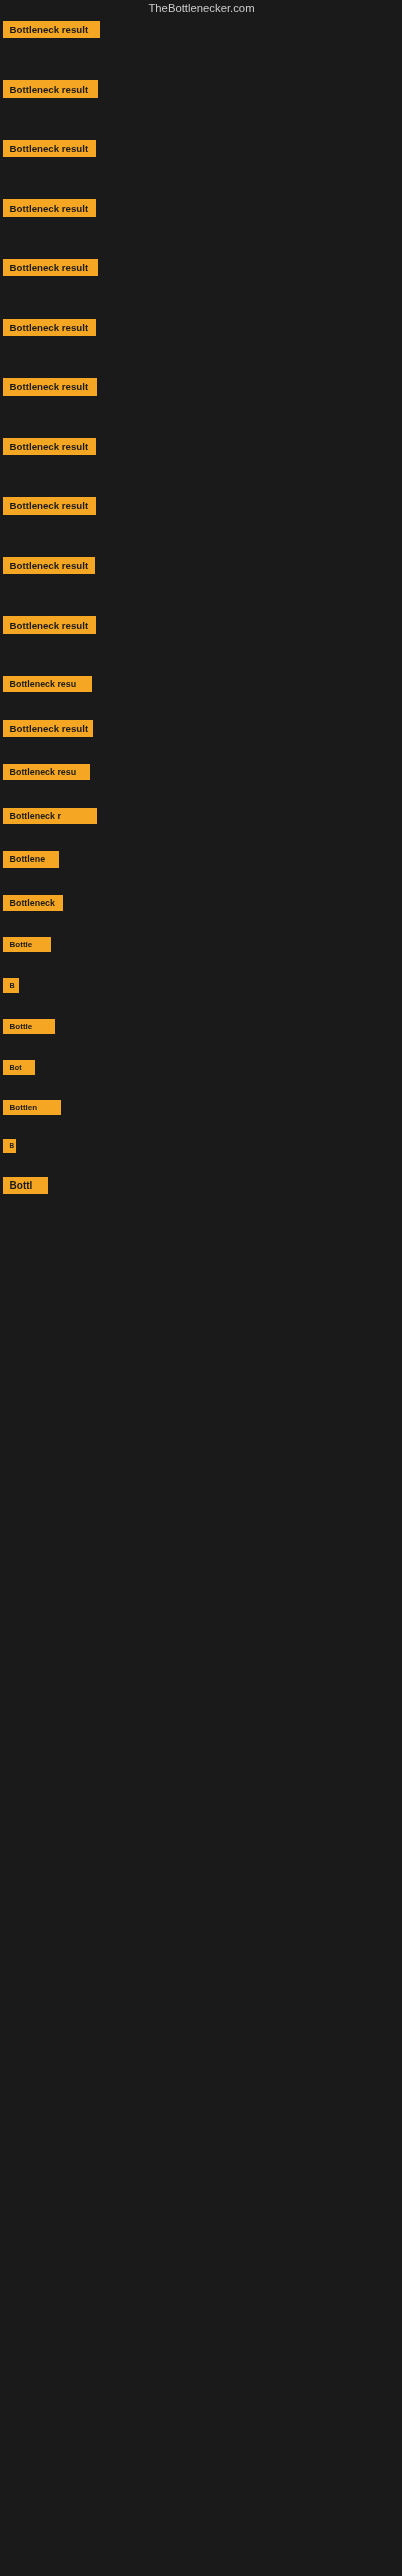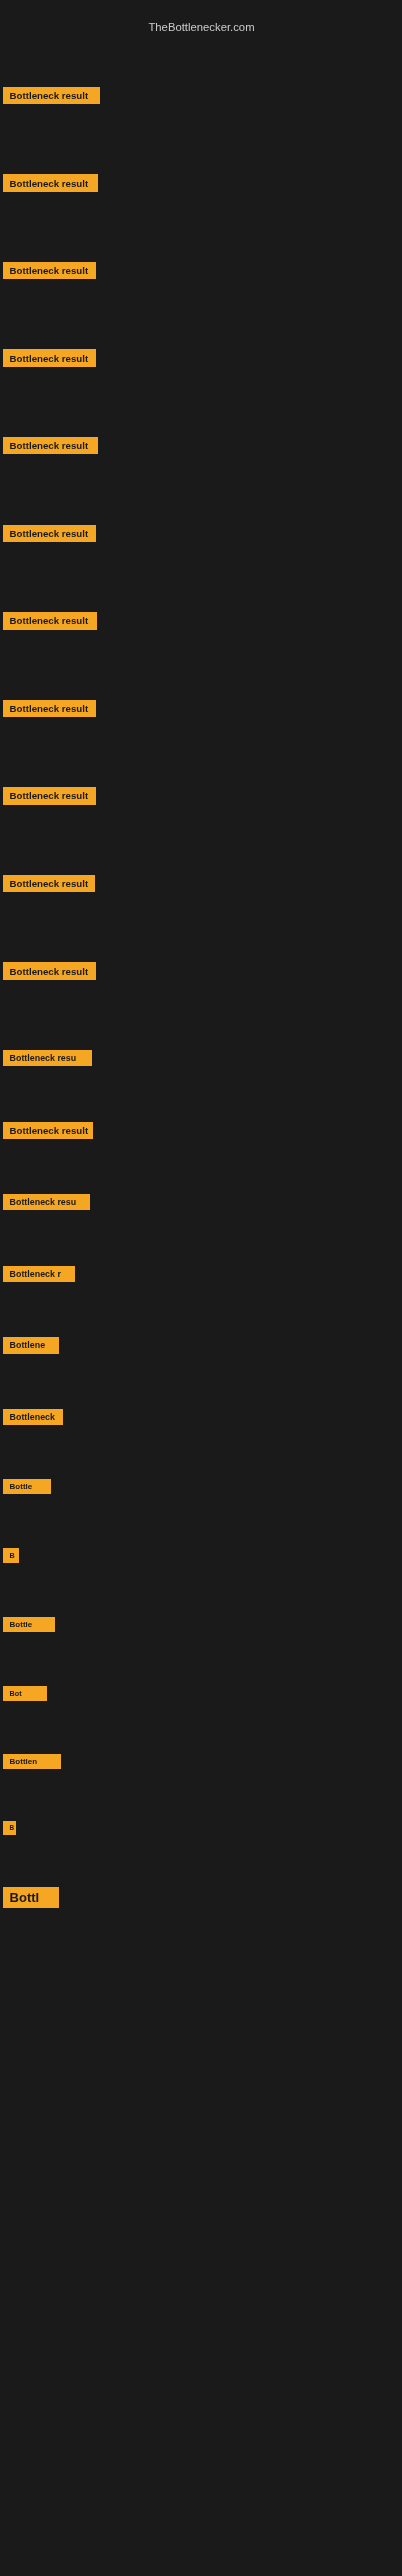--- a/index.html
+++ b/index.html
@@ -13,30 +13,29 @@
       min-height: 2576px;
       background-color: #1a1a1a;
       font-family: Arial, sans-serif;
       position: relative;
     }
 
     .site-title {
       text-align: center;
       color: #cccccc;
       font-size: 11.3px;
-      padding: 21px 0;
+      padding: 2px 0;
       background-color: #1a1a1a;
     }
 
     .bottleneck-item {
       display: flex;
       align-items: flex-start;
       padding: 4.8px 3.2px;
       margin-bottom: 1.6px;
-      margin-top: 28px;
     }
 
     .bottleneck-badge {
       background-color: #f5a623;
       color: #1a1a1a;
       font-size: 9.7px;
       font-weight: bold;
       padding: 3.2px 6.4px;
       white-space: nowrap;
       display: inline-block;
@@ -50,30 +49,30 @@
     .item-5 .bottleneck-badge { width: 95px; }
     .item-6 .bottleneck-badge { width: 93px; }
     .item-7 .bottleneck-badge { width: 94px; }
     .item-8 .bottleneck-badge { width: 93px; }
     .item-9 .bottleneck-badge { width: 93px; }
     .item-10 .bottleneck-badge { width: 92px; }
     .item-11 .bottleneck-badge { width: 93px; }
     .item-12 .bottleneck-badge { width: 89px; font-size: 8.9px; }
     .item-13 .bottleneck-badge { width: 90px; }
     .item-14 .bottleneck-badge { width: 87px; font-size: 8.9px; }
-    .item-15 .bottleneck-badge { width: 72px; font-size: 8.9px; }
+    .item-15 .bottleneck-badge { width: 94px; font-size: 8.9px; }
     .item-16 .bottleneck-badge { width: 56px; font-size: 8.9px; }
     .item-17 .bottleneck-badge { width: 60px; font-size: 8.9px; }
     .item-18 .bottleneck-badge { width: 48px; font-size: 8px; }
     .item-19 .bottleneck-badge { width: 16px; font-size: 7.2px; overflow: hidden; }
     .item-20 .bottleneck-badge { width: 52px; font-size: 8px; }
-    .item-21 .bottleneck-badge { width: 44px; font-size: 7.2px; overflow: hidden; }
+    .item-21 .bottleneck-badge { width: 32px; font-size: 7.2px; overflow: hidden; }
     .item-22 .bottleneck-badge { width: 58px; font-size: 8px; }
     .item-23 .bottleneck-badge { width: 11.3px; font-size: 6.4px; overflow: hidden; }
-    .item-24 .bottleneck-badge { width: 56px; font-size: 13px; }
+    .item-24 .bottleneck-badge { width: 45px; font-size: 10px; }
 
     .spacer {
       height: 24px;
     }
   </style>
 </head>
 <body>
 
 <div class="site-title">
   <span>TheBottlenecker.com</span>

